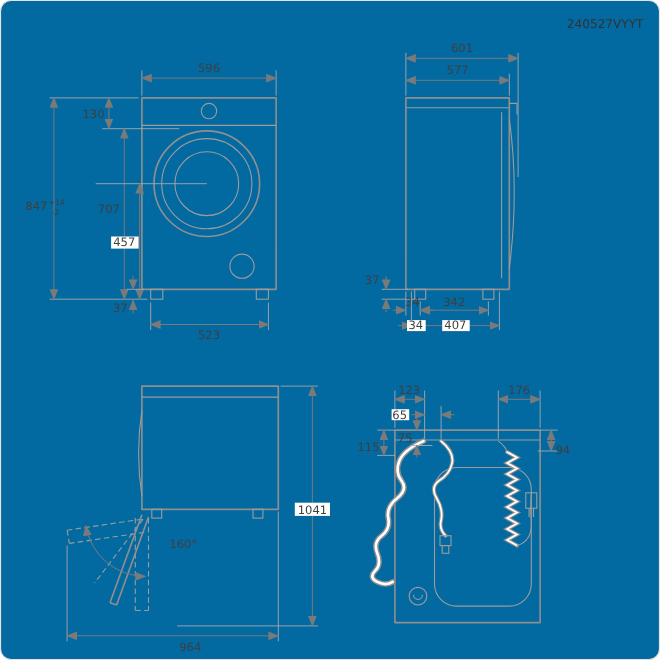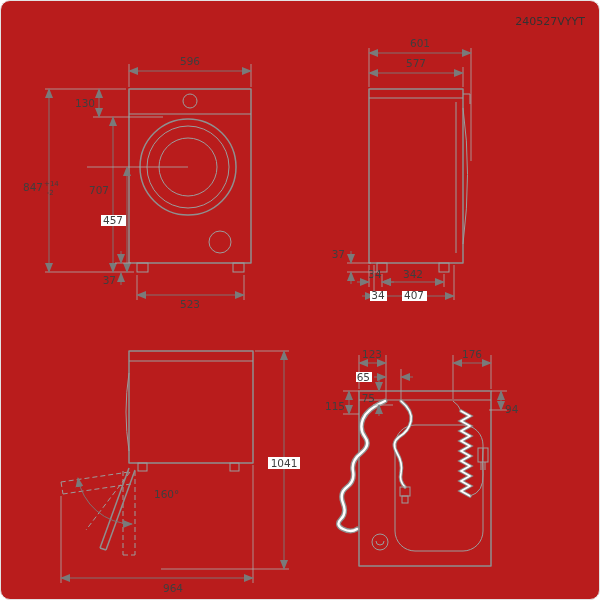--- a/index.html
+++ b/index.html
@@ -1,16 +1,16 @@
 <!DOCTYPE html>
 <html><head>
 <meta charset="utf-8">
 <style>
   html,body{margin:0;padding:0;background:#fff;}
-  .page{position:relative;width:600px;height:600px;background:#b91c1c;border:1px solid #e3e3e3;border-radius:10px;box-sizing:border-box;overflow:hidden;}
+  .page{position:relative;width:600px;height:600px;background:#0369a1;border:1px solid #e3e3e3;border-radius:10px;box-sizing:border-box;overflow:hidden;}
   svg{display:block;}
   text{font-family:"DejaVu Sans",sans-serif;font-size:10.5px;fill:#3f3f3f;}
   .docid{font-size:11px;fill:#333;}
   .tol{font-size:7px;}
   .m{fill:none;stroke:#8f8f8f;stroke-width:1.5;stroke-linejoin:round;}
   .m2{fill:none;stroke:#9c9c9c;stroke-width:1;}
   .dsh{stroke-dasharray:5 3;}
   .d{fill:none;stroke:#7a7a7a;stroke-width:0.9;}
   .e{fill:none;stroke:#ababab;stroke-width:0.8;}
   .tb{fill:#ffffff;}

